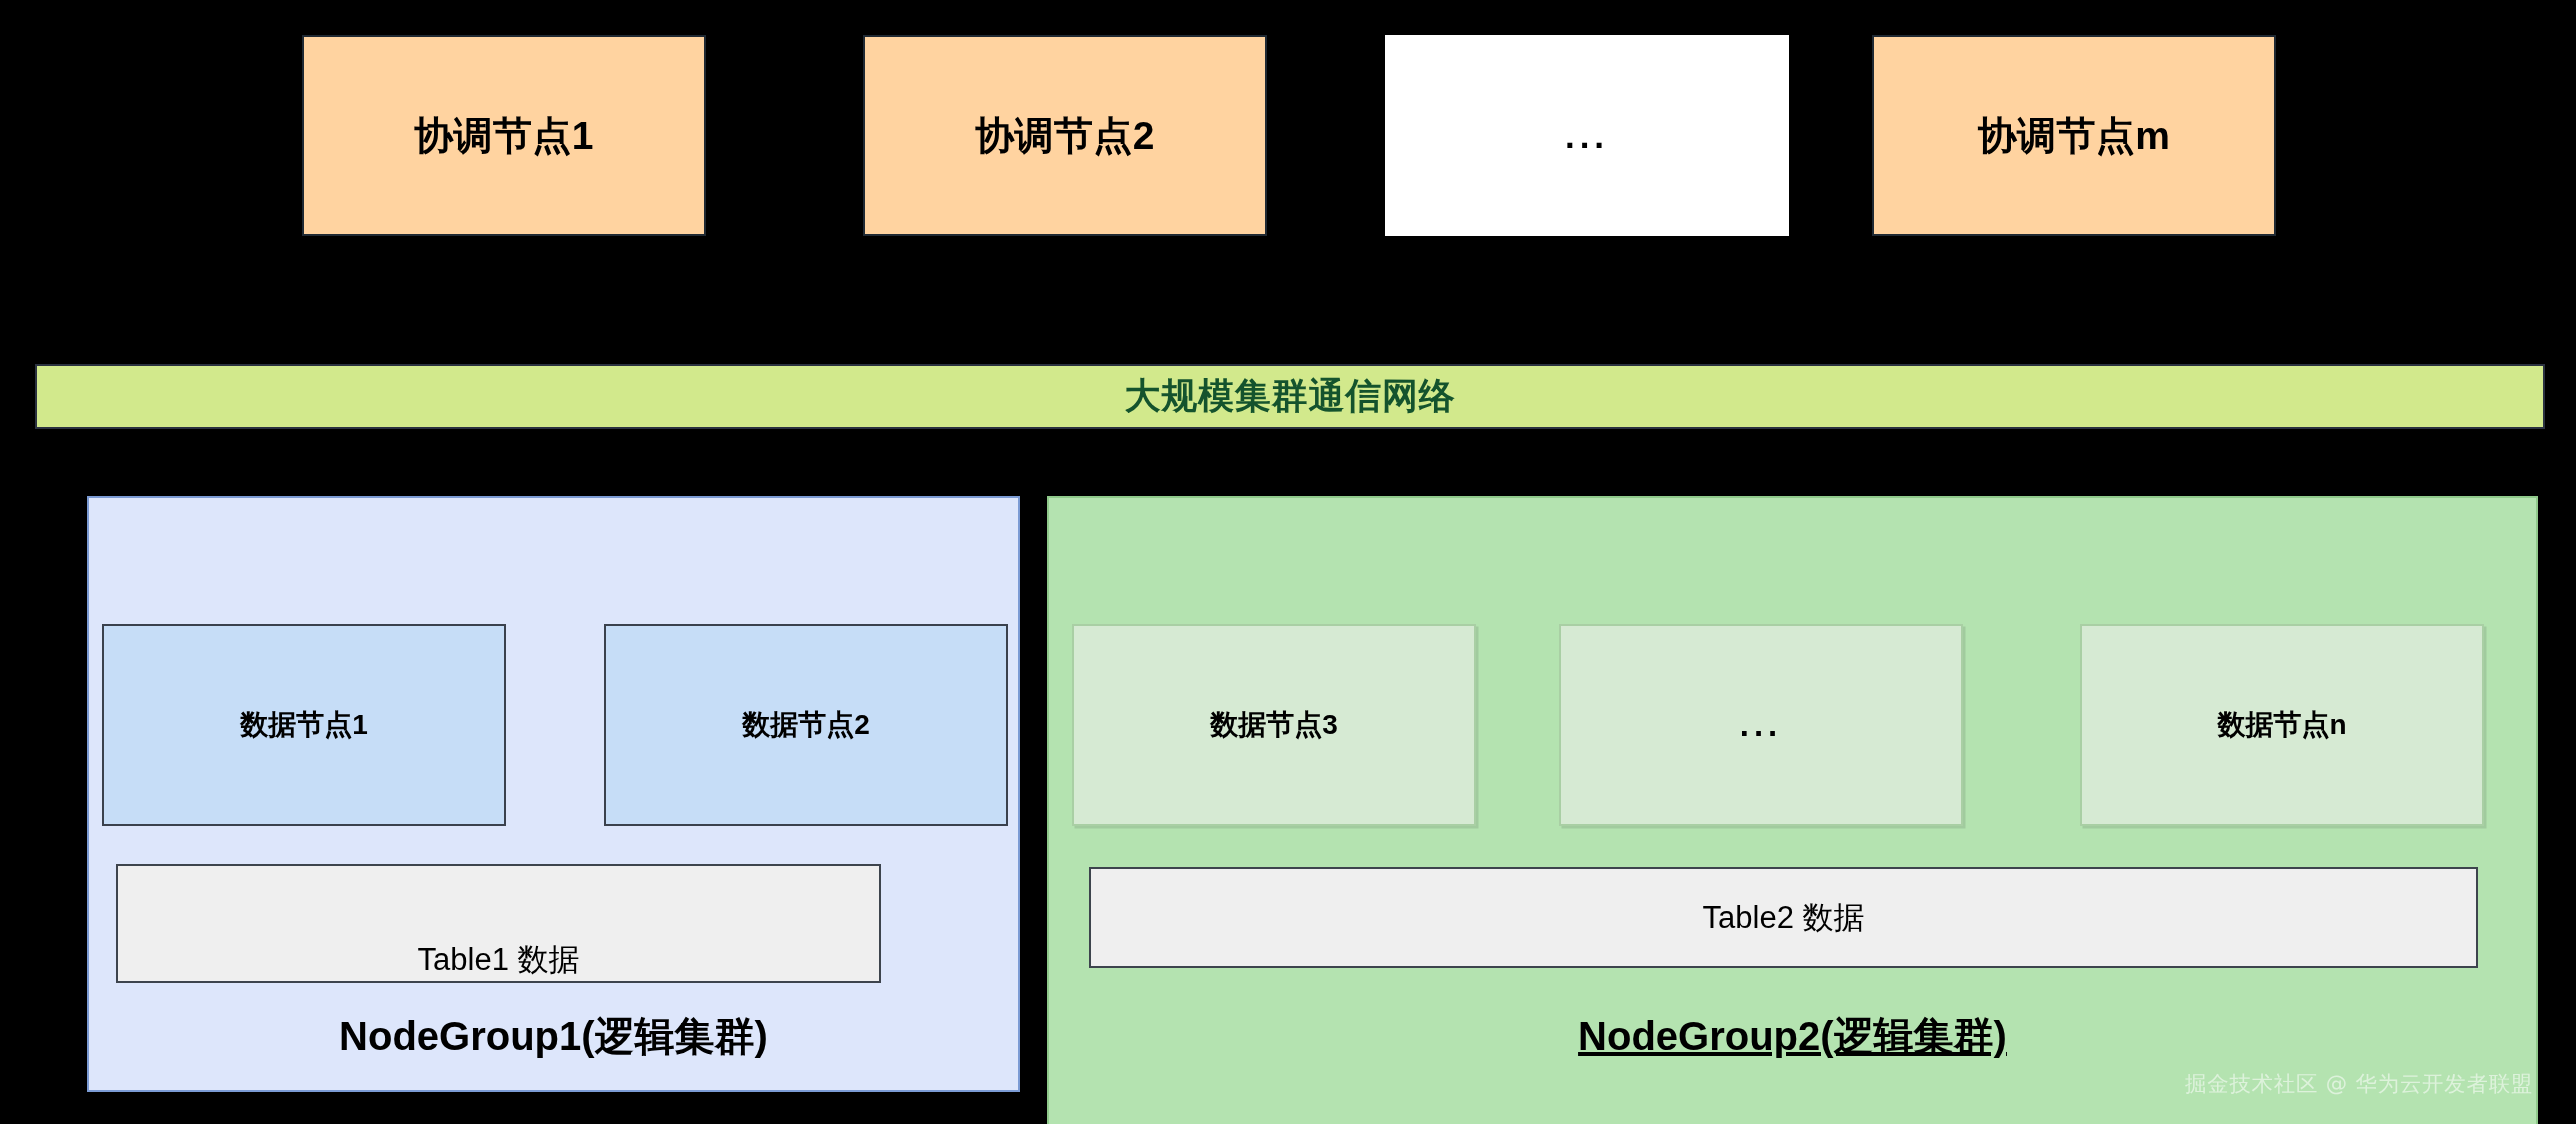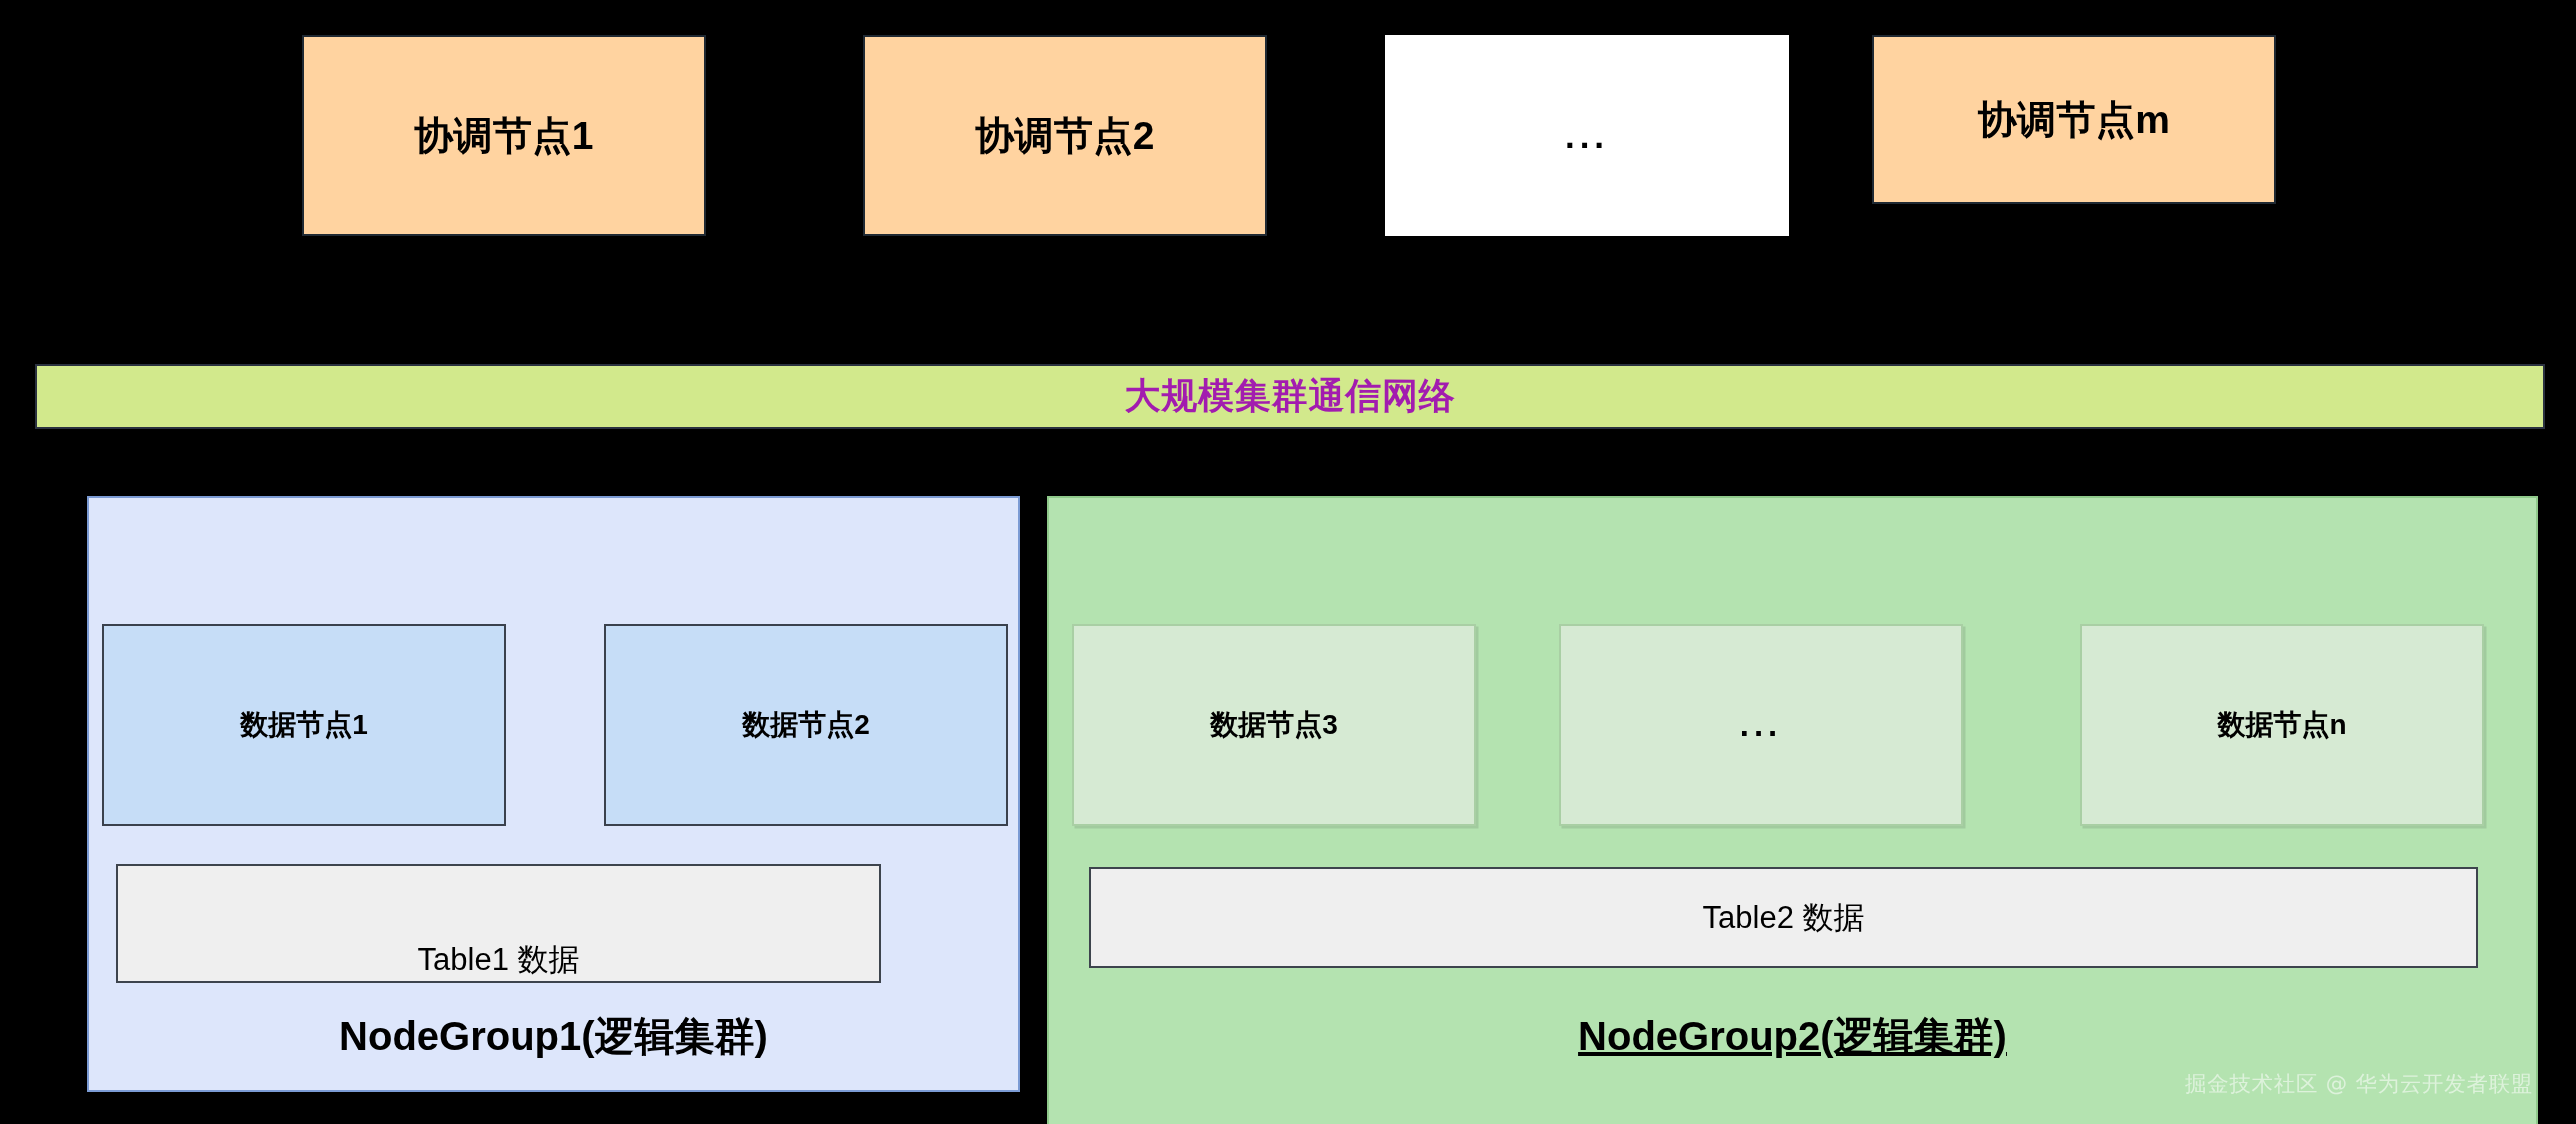--- a/index.html
+++ b/index.html
@@ -46,21 +46,21 @@
     color: #000000;
   }
 
   
   .network-bar {
     background: #d2e98c;
     border: 2.5px solid #2b3240;
     box-shadow: 4.1px 4.1px 0 rgba(0,0,0,0.5);
     font-size: 36px;
     font-weight: bold;
-    color: #a21caf;
+    color: #14532d;
     letter-spacing: 0.8px;
   }
 
   
   .group {
     position: absolute;
     box-sizing: border-box;
   }
   .group.g1 {
     background: #dde6fb;
@@ -158,21 +158,21 @@
   </div>
 
   <div class="box coord" style="left:863px; top:35px; width:404px; height:201px;">
     <span>协调节点2</span>
   </div>
 
   <div class="box coord blank" style="left:1385px; top:35px; width:404px; height:201px;">
     <span>...</span>
   </div>
 
-  <div class="box coord" style="left:1872px; top:35px; width:404px; height:169px;">
+  <div class="box coord" style="left:1872px; top:35px; width:404px; height:201px;">
     <span>协调节点m</span>
   </div>
 
   <div class="box network-bar" style="left:35px; top:364px; width:2510px; height:65px;">
     <span>大规模集群通信网络</span>
   </div>
 
   <div class="group g1" style="left:87px; top:496px; width:933px; height:596px;">
 
     <div class="box dnode blue" style="left:13px; top:126px; width:404px; height:202px;">

